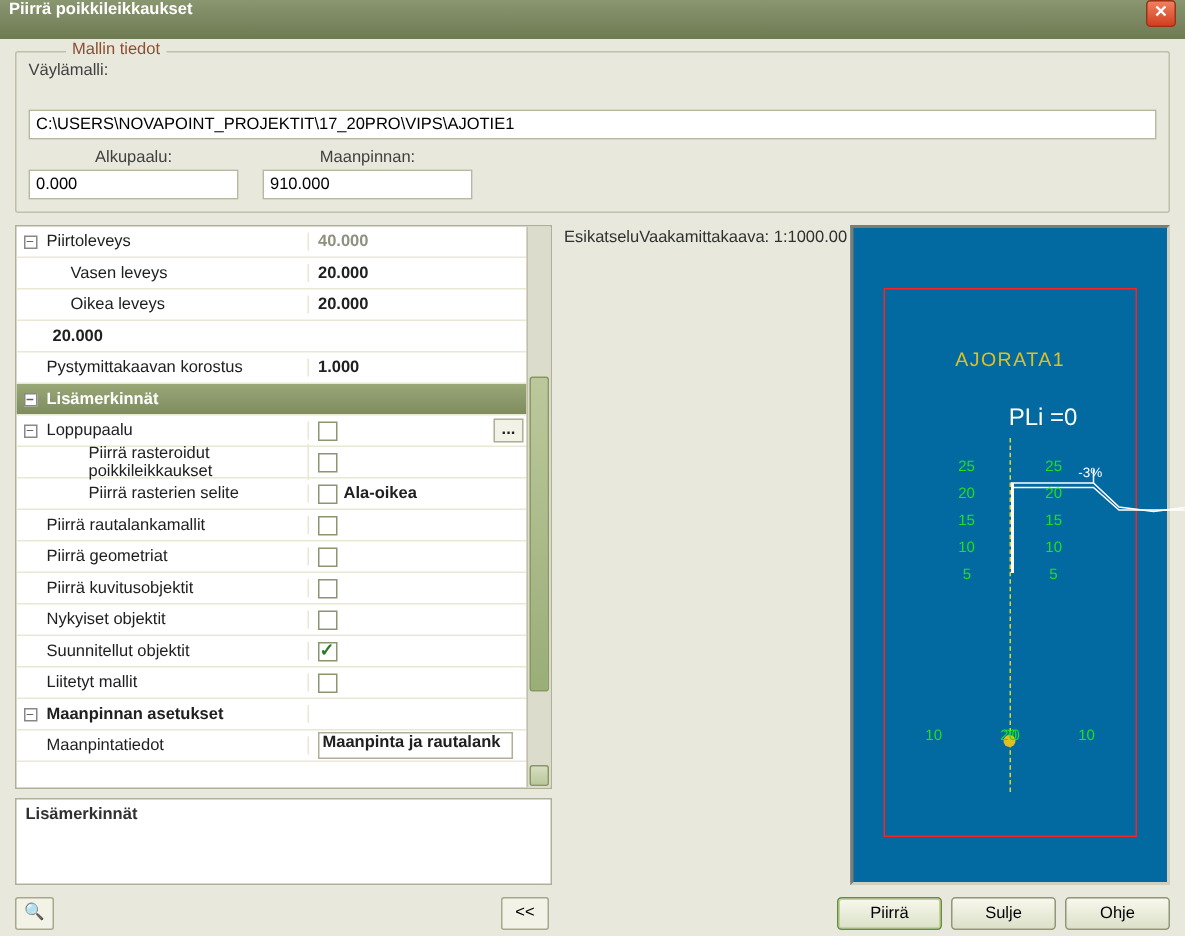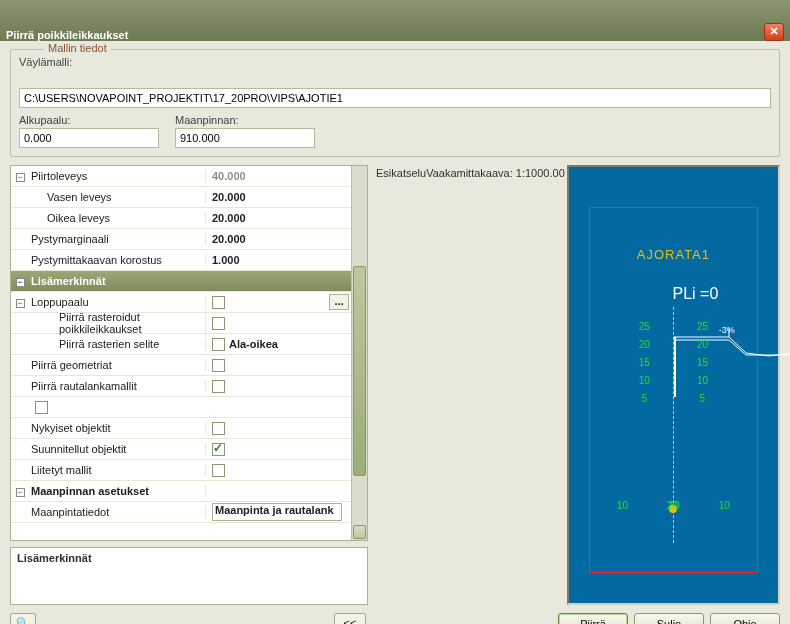--- a/index.html
+++ b/index.html
@@ -1,30 +1,30 @@
 <!DOCTYPE html>
 <html><head>
 <meta charset="utf-8">
 <style>
 * { box-sizing: border-box; margin: 0; padding: 0; font-family: Tahoma, Arial, sans-serif; font-size: 11px; }
 body { background: #e8e8dc; width: 790px; height: 624px; overflow: hidden; }
 
-.titlebar { height: 41px; background: linear-gradient(#8a9670, #6d7a52); color: #fff; display: flex; align-items: flex-end; padding: 0 6px; font-weight: bold; }
+.titlebar { height: 26px; background: linear-gradient(#8a9670, #6d7a52); color: #fff; display: flex; align-items: flex-start; padding: 0 6px; font-weight: bold; }
 .titlebar .title { flex: 1; }
 .closebtn { width: 20px; height: 18px; background: linear-gradient(#f08060, #d04020); border: 1px solid #a03010; border-radius: 3px; color: #fff; text-align: center; line-height: 15px; font-weight: bold; cursor: pointer; }
 
 .content { padding: 8px 10px 4px 10px; }
 
 .fieldset { border: 1px solid #c0c0a8; border-radius: 2px; padding: 6px 8px 8px 8px; position: relative; margin-bottom: 4px; }
 .fieldset .legend { position: absolute; top: -8px; left: 6px; background: #e8e8dc; padding: 0 4px; color: #8a5030; font-size: 11px; margin-left: 27px; }
 .row { display: flex; align-items: center; gap: 8px; margin-top: 20px; }
 .label { color: #404040; }
 .wide-input { flex: 1; height: 20px; border: 1px solid #b8b8a0; background: #fff; padding: 0 4px; line-height: 18px; }
 .twocol { display: flex; gap: 16px; margin-top: 6px; }
-.col { display: flex; flex-direction: column; gap: 2px; }
+.col { display: flex; flex-direction: column; gap: 2px; align-items: center; }
 .narrow-input { width: 140px; height: 20px; border: 1px solid #b8b8a0; background: #fff; padding: 0 4px; line-height: 18px; }
 
 .main { display: flex; gap: 6px; padding: 0 10px; height: 440px; }
 .left { width: 358px; display: flex; flex-direction: column; }
 
 .grid { flex: 1; border: 1px solid #b0b098; background: #fff; overflow: hidden; display: flex; }
 .gridbody { flex: 1; height: 100%; }
 .gridrow { display: flex; align-items: center; height: 21px; border-bottom: 1px solid #e8e8d4; }
 .expcell { width: 18px; text-align: center; color: #606060; cursor: pointer; }
 .expcell .box { display:inline-block; width:9px; height:9px; border:1px solid #888; line-height:7px; font-size:9px; text-align:center; background:#fff; }
@@ -110,21 +110,20 @@
             <div class="namecell ind1">Vasen leveys</div>
             <div class="valcell">20.000</div>
           </div>
           <div class="gridrow">
             <div class="expcell"></div>
             <div class="namecell ind1">Oikea leveys</div>
             <div class="valcell">20.000</div>
           </div>
           <div class="gridrow">
             <div class="expcell"></div>
-            <div class="namecell">Pystymarginaali</div>
             <div class="valcell">20.000</div>
           </div>
           <div class="gridrow">
             <div class="expcell"></div>
             <div class="namecell">Pystymittakaavan korostus</div>
             <div class="valcell">1.000</div>
           </div>
           <div class="gridrow hdrrow">
             <div class="expcell"><span class="box">−</span></div>
             <div class="namecell" style="font-weight: bold;">Lisämerkinnät</div>
@@ -148,34 +147,35 @@
           <div class="gridrow">
             <div class="expcell"></div>
             <div class="namecell ind2">Piirrä rasterien selite</div>
             <div class="valcell">
               <span class="cb"></span>
               <span>Ala-oikea</span>
             </div>
           </div>
           <div class="gridrow">
             <div class="expcell"></div>
+            <div class="namecell">Piirrä rautalankamallit</div>
+            <div class="valcell">
+              <span class="cb"></span>
+            </div>
+          </div>
+          <div class="gridrow">
+            <div class="expcell"></div>
             <div class="namecell">Piirrä geometriat</div>
             <div class="valcell">
               <span class="cb"></span>
             </div>
           </div>
           <div class="gridrow">
             <div class="expcell"></div>
-            <div class="namecell">Piirrä rautalankamallit</div>
-            <div class="valcell">
-              <span class="cb"></span>
-            </div>
-          </div>
-          <div class="gridrow">
-            <div class="expcell"></div>
+            <div class="namecell">Piirrä kuvitusobjektit</div>
             <div class="valcell">
               <span class="cb"></span>
             </div>
           </div>
           <div class="gridrow">
             <div class="expcell"></div>
             <div class="namecell">Nykyiset objektit</div>
             <div class="valcell">
               <span class="cb"></span>
             </div>

